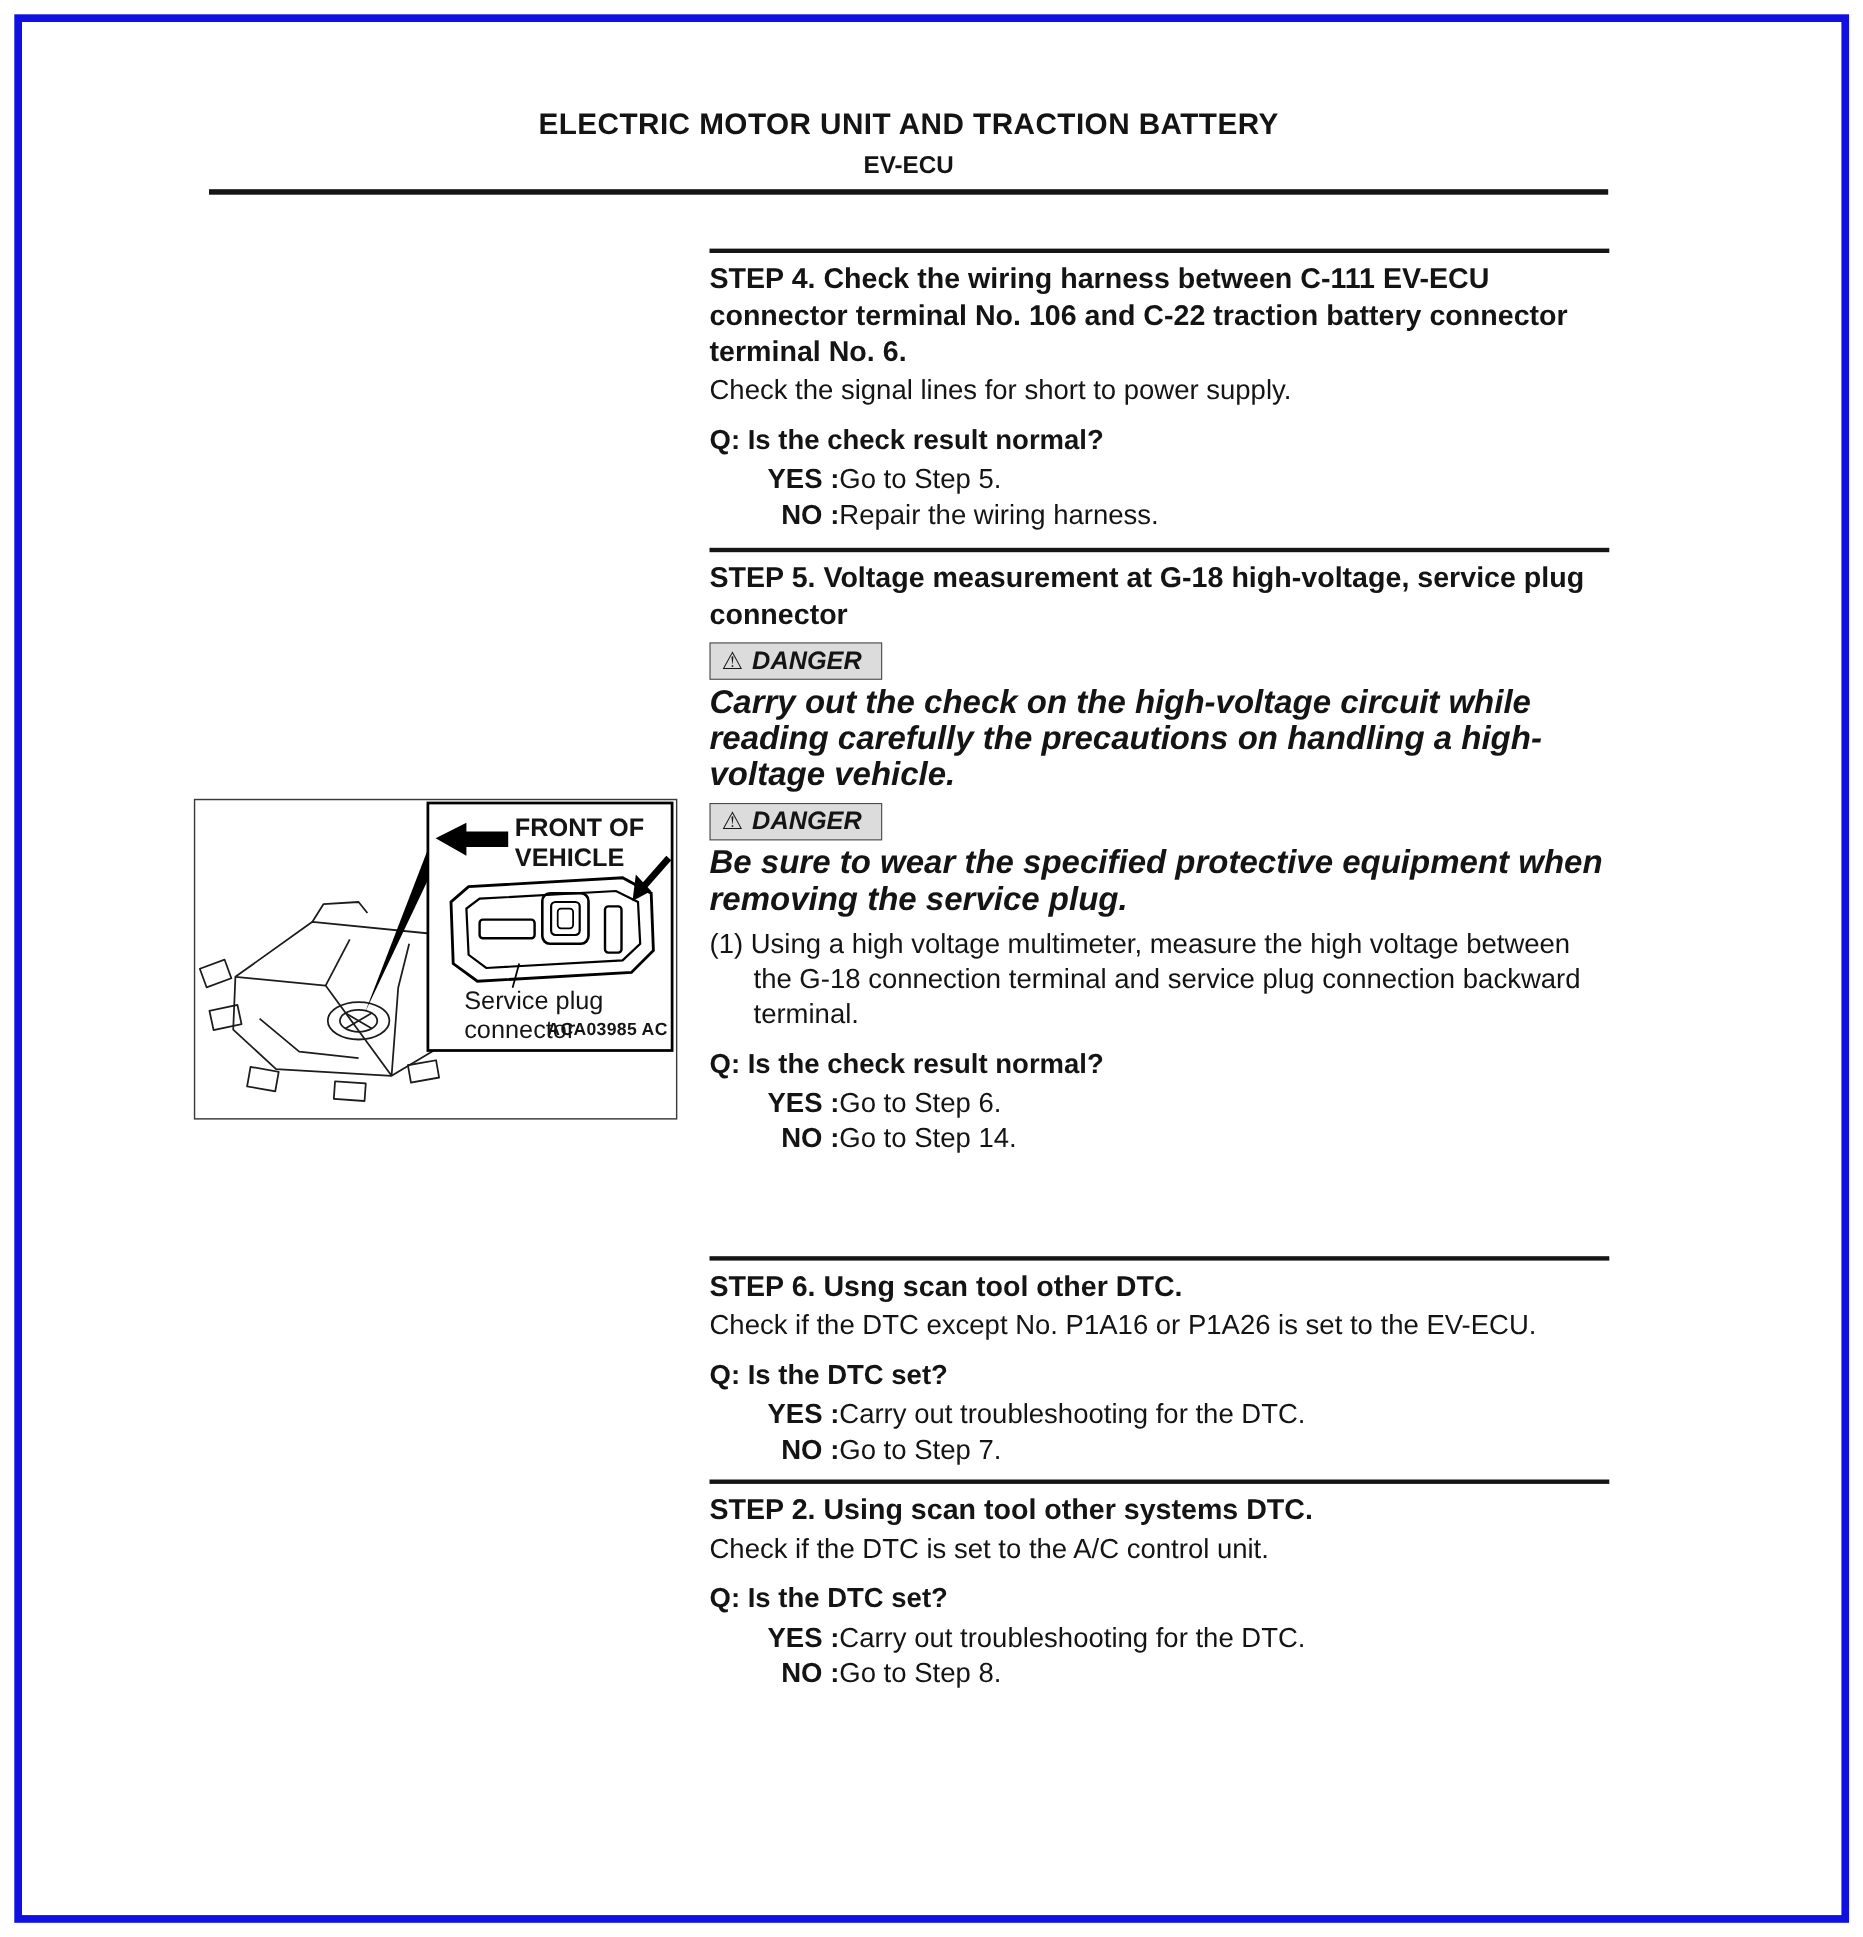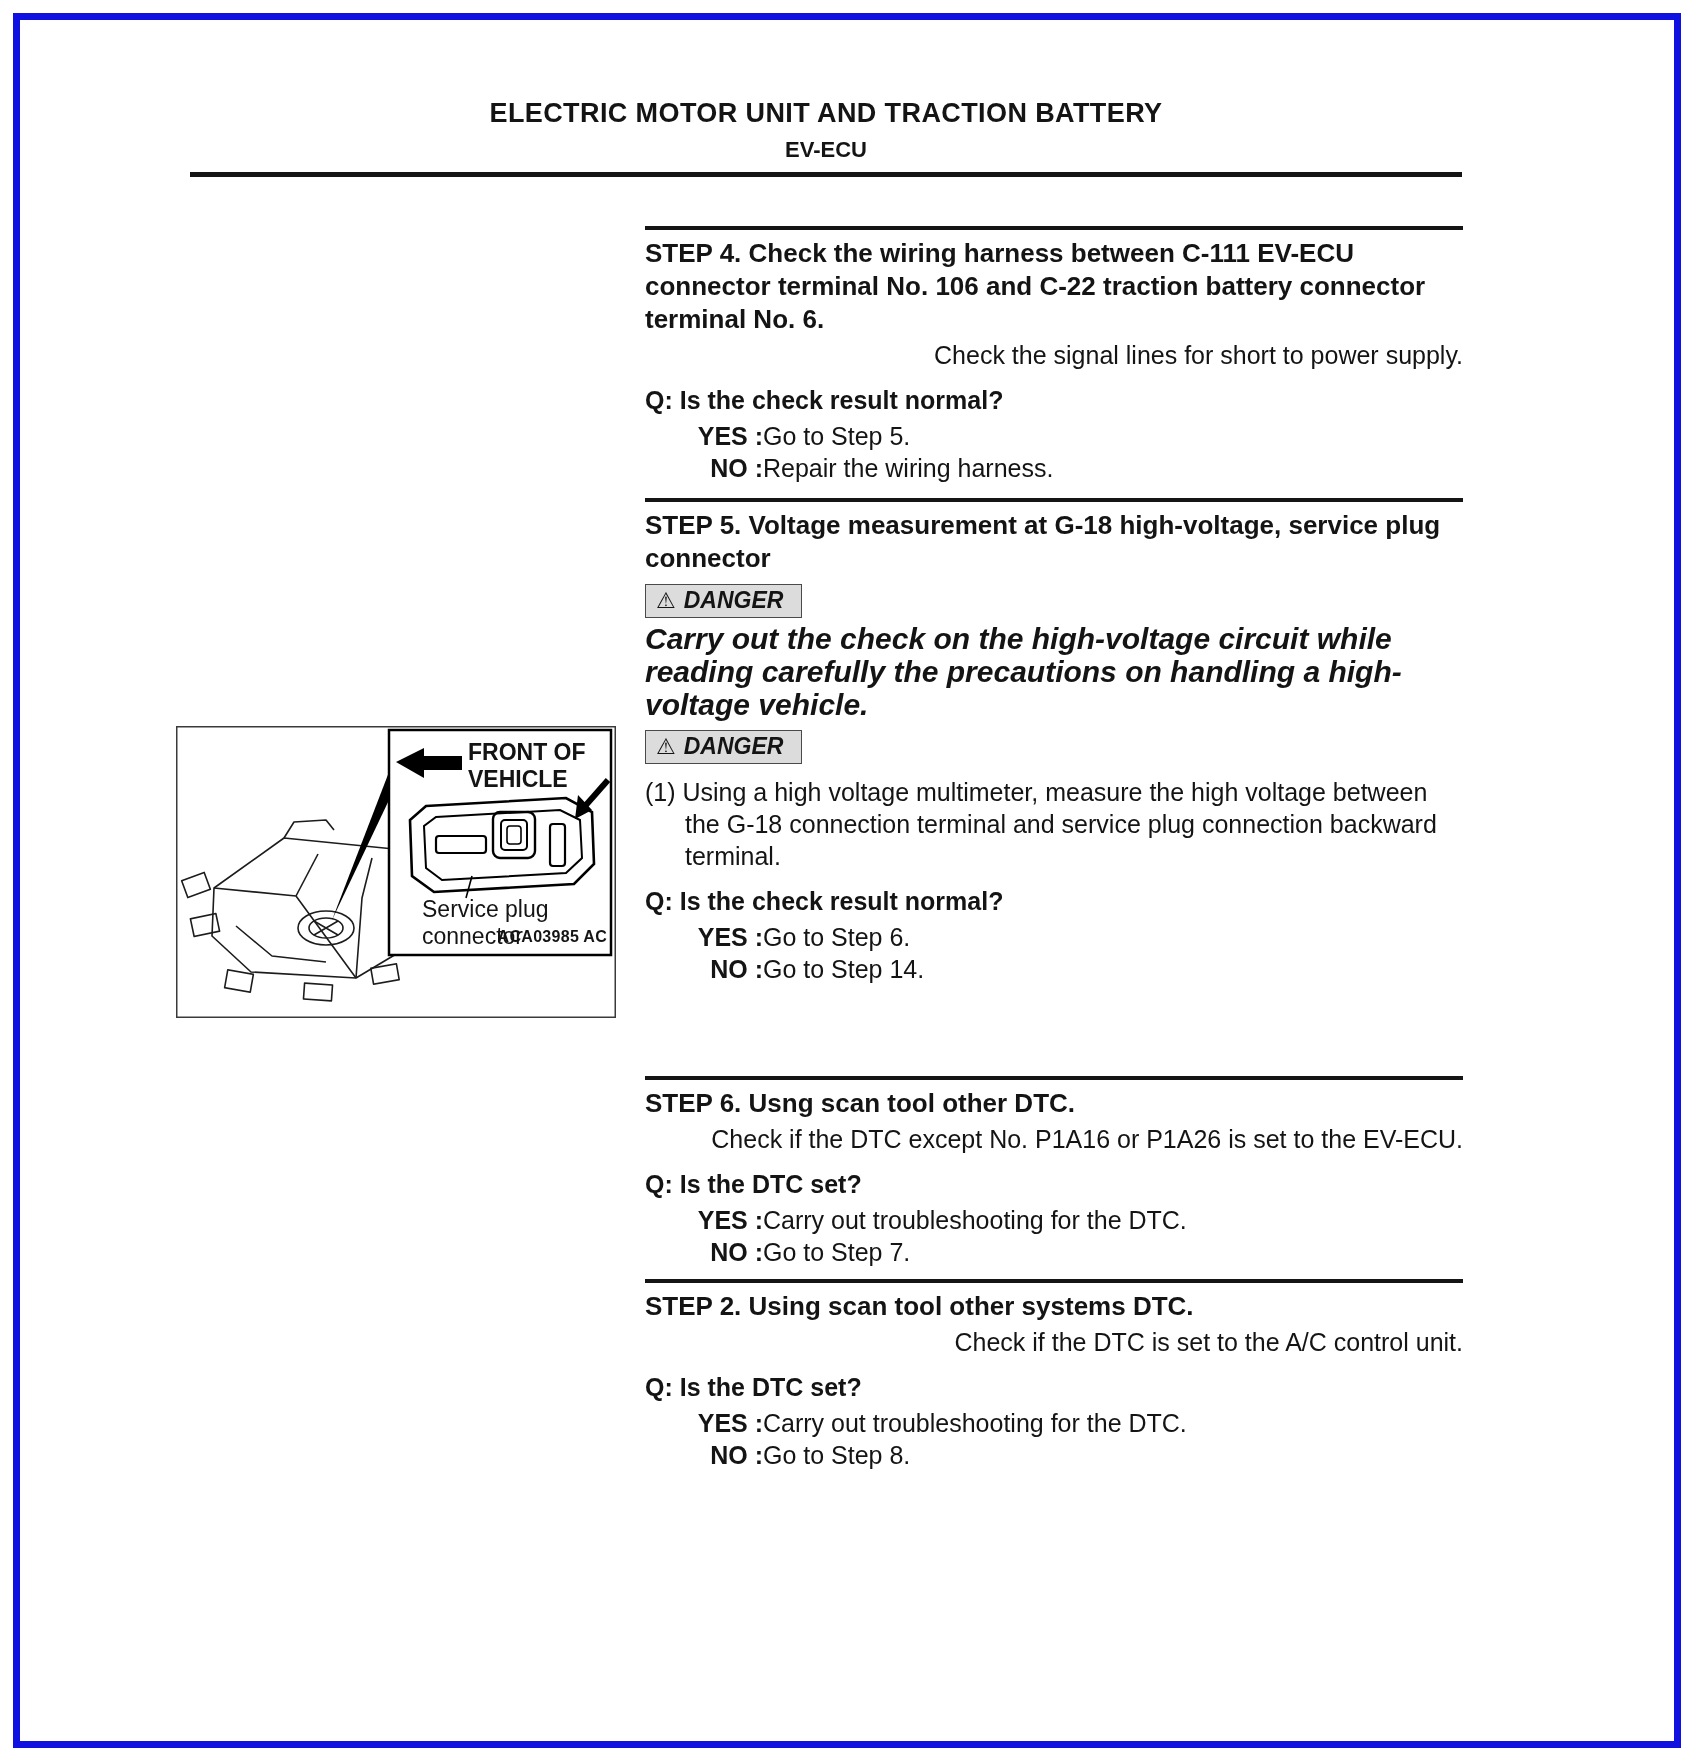--- a/index.html
+++ b/index.html
@@ -27,21 +27,21 @@
     position:absolute; left:190px; top:172px; width:1272px; height:5px;
     background:#151515;
   }
   
   .steps {
     position:absolute; left:645px; top:226px; width:818px;
     font-size:25px; line-height:32px;
   }
   .step { border-top:4px solid #151515; padding-top:7px; }
   .step-title { font-weight:bold; font-size:26px; line-height:33px; }
-  .step-body  { margin-top:3px;text-align:right; }
+  .step-body  { margin-top:3px; }
   .question   { font-weight:bold; font-size:25px; margin-top:13px; }
   .answers    { margin-top:4px; padding-left:44px; }
   .ans-row    { display:flex; }
   .ans-label  { font-weight:bold; width:74px; flex:none;text-align:right; }
   .pad-b-14 { padding-bottom:14px; }
   .pad-b-90 { padding-bottom:91px; }
   .pad-b-11 { padding-bottom:11px; }
   .pad-b-40 { padding-bottom:40px; }
   .danger-box {
     display:inline-block;
@@ -167,20 +167,21 @@
 
   <section class="step pad-b-90">
     <div class="step-title">STEP 5. Voltage measurement at G-18 high-voltage, service plug connector</div>
     <div class="danger-box">
       <span class="dicon">⚠</span><span class="dlabel">DANGER</span>
     </div>
     <div class="danger-text">Carry out the check on the high-voltage circuit while reading carefully the precautions on handling a high-voltage vehicle.</div>
     <div class="danger-box">
       <span class="dicon">⚠</span><span class="dlabel">DANGER</span>
     </div>
+    <div class="danger-text">Be sure to wear the specified protective equipment when removing the service plug.</div>
     <div class="list-item">(1) Using a high voltage multimeter, measure the high voltage between the G-18 connection terminal and service plug connection backward terminal.</div>
     <div class="question">Q: Is the check result normal?</div>
     <div class="answers">
       <div class="ans-row">
         <span class="ans-label">YES :</span>
         <span>Go to Step 6.</span>
       </div>
       <div class="ans-row">
         <span class="ans-label">NO :</span>
         <span>Go to Step 14.</span>

